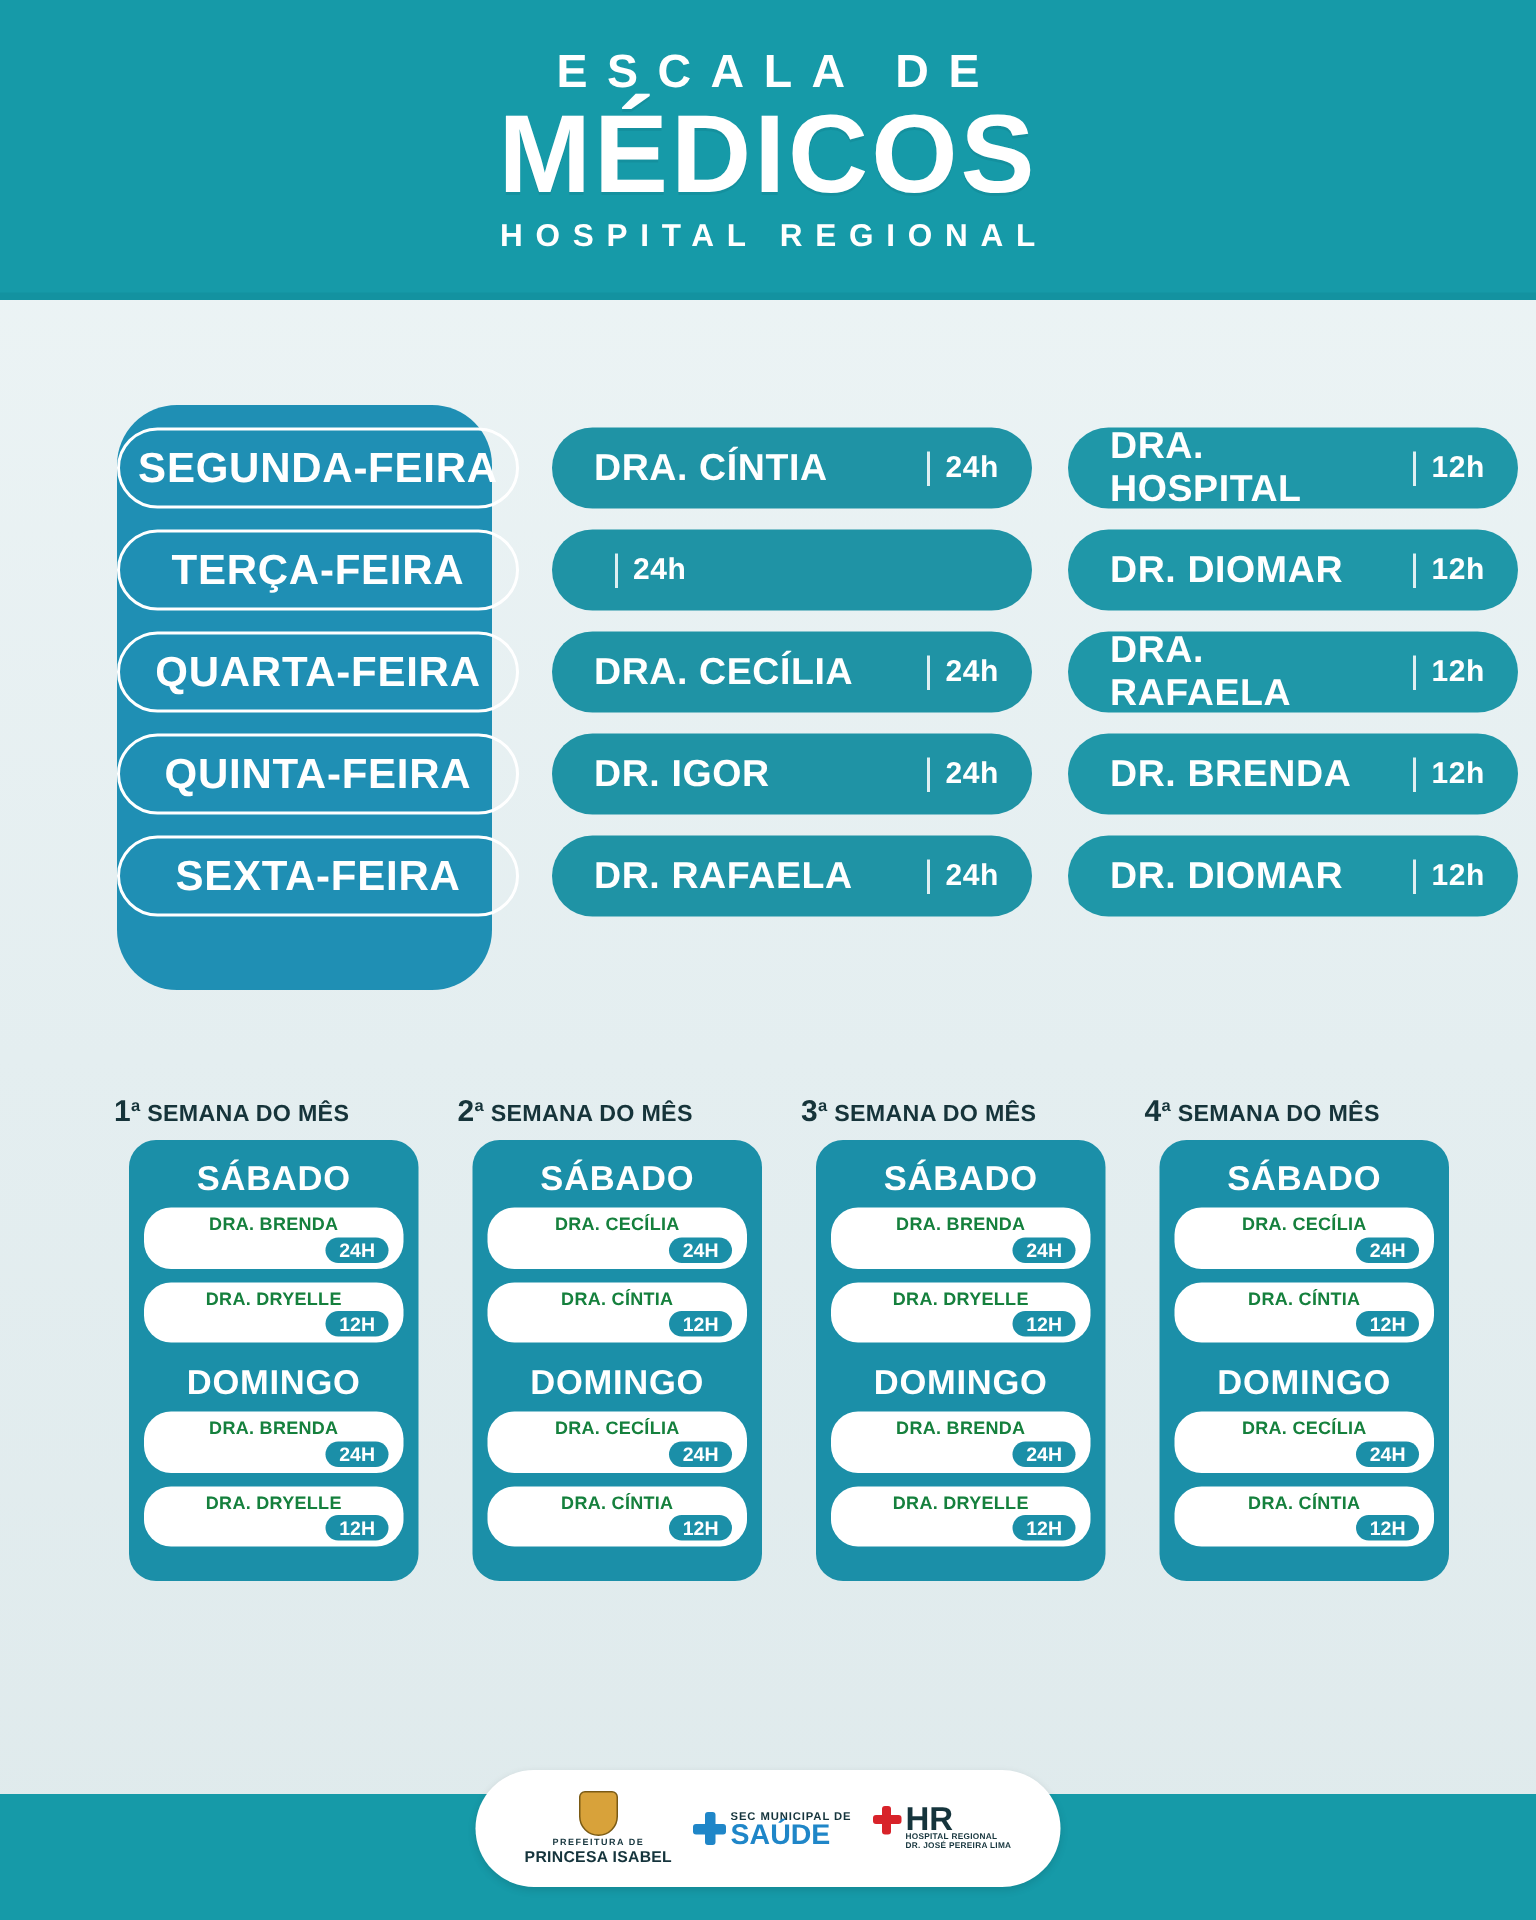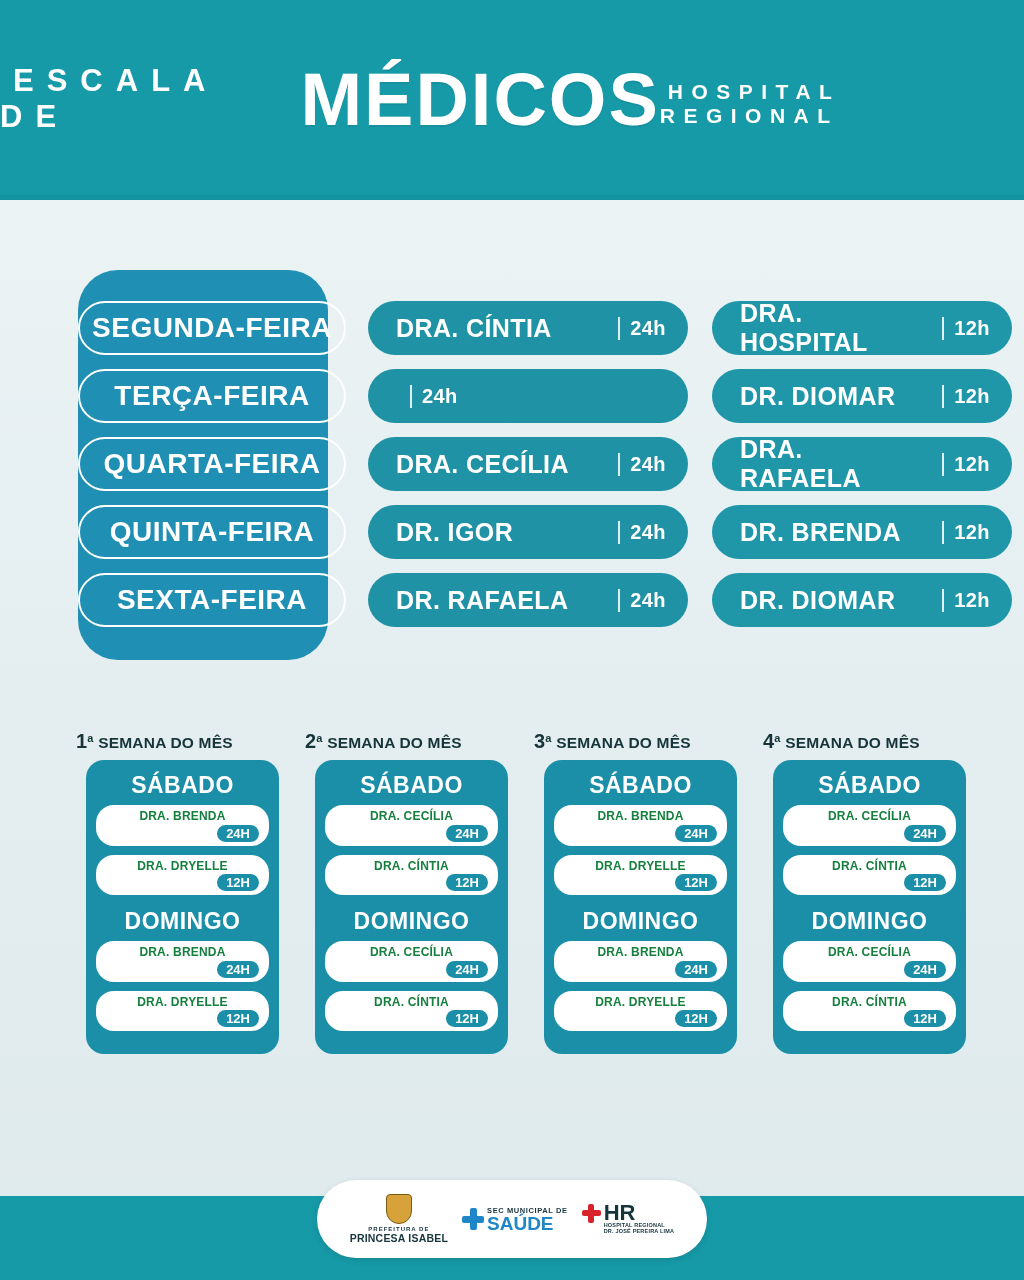--- a/index.html
+++ b/index.html
@@ -19,20 +19,21 @@
   }
 
   
   .header {
     position: absolute;
     left: 0; top: 0;
     width: 1024px;
     height: 200px;
     background: #169aa8;
     display: flex;
+    flex-direction: column;
     align-items: center;
     justify-content: center;
   }
   .header::after {
     content: "";
     position: absolute;
     left: 0; bottom: 0; width: 100%; height: 5px;
     background: #0e8491;
     opacity: 0.35;
   }
@@ -68,21 +69,21 @@
     top: 270px;
     width: 250px;
     height: 390px;
     background: #1f8fb4;
     border-radius: 40px;
   }
 
   .week-rows {
     position: absolute;
     left: 78px;
-    top: 301px;
+    top: 285px;
     width: 890px;
   }
   .week-row {
     display: flex;
     align-items: center;
     height: 54px;
     margin-bottom: 14px;
   }
   .day-pill {
     width: 268px;

